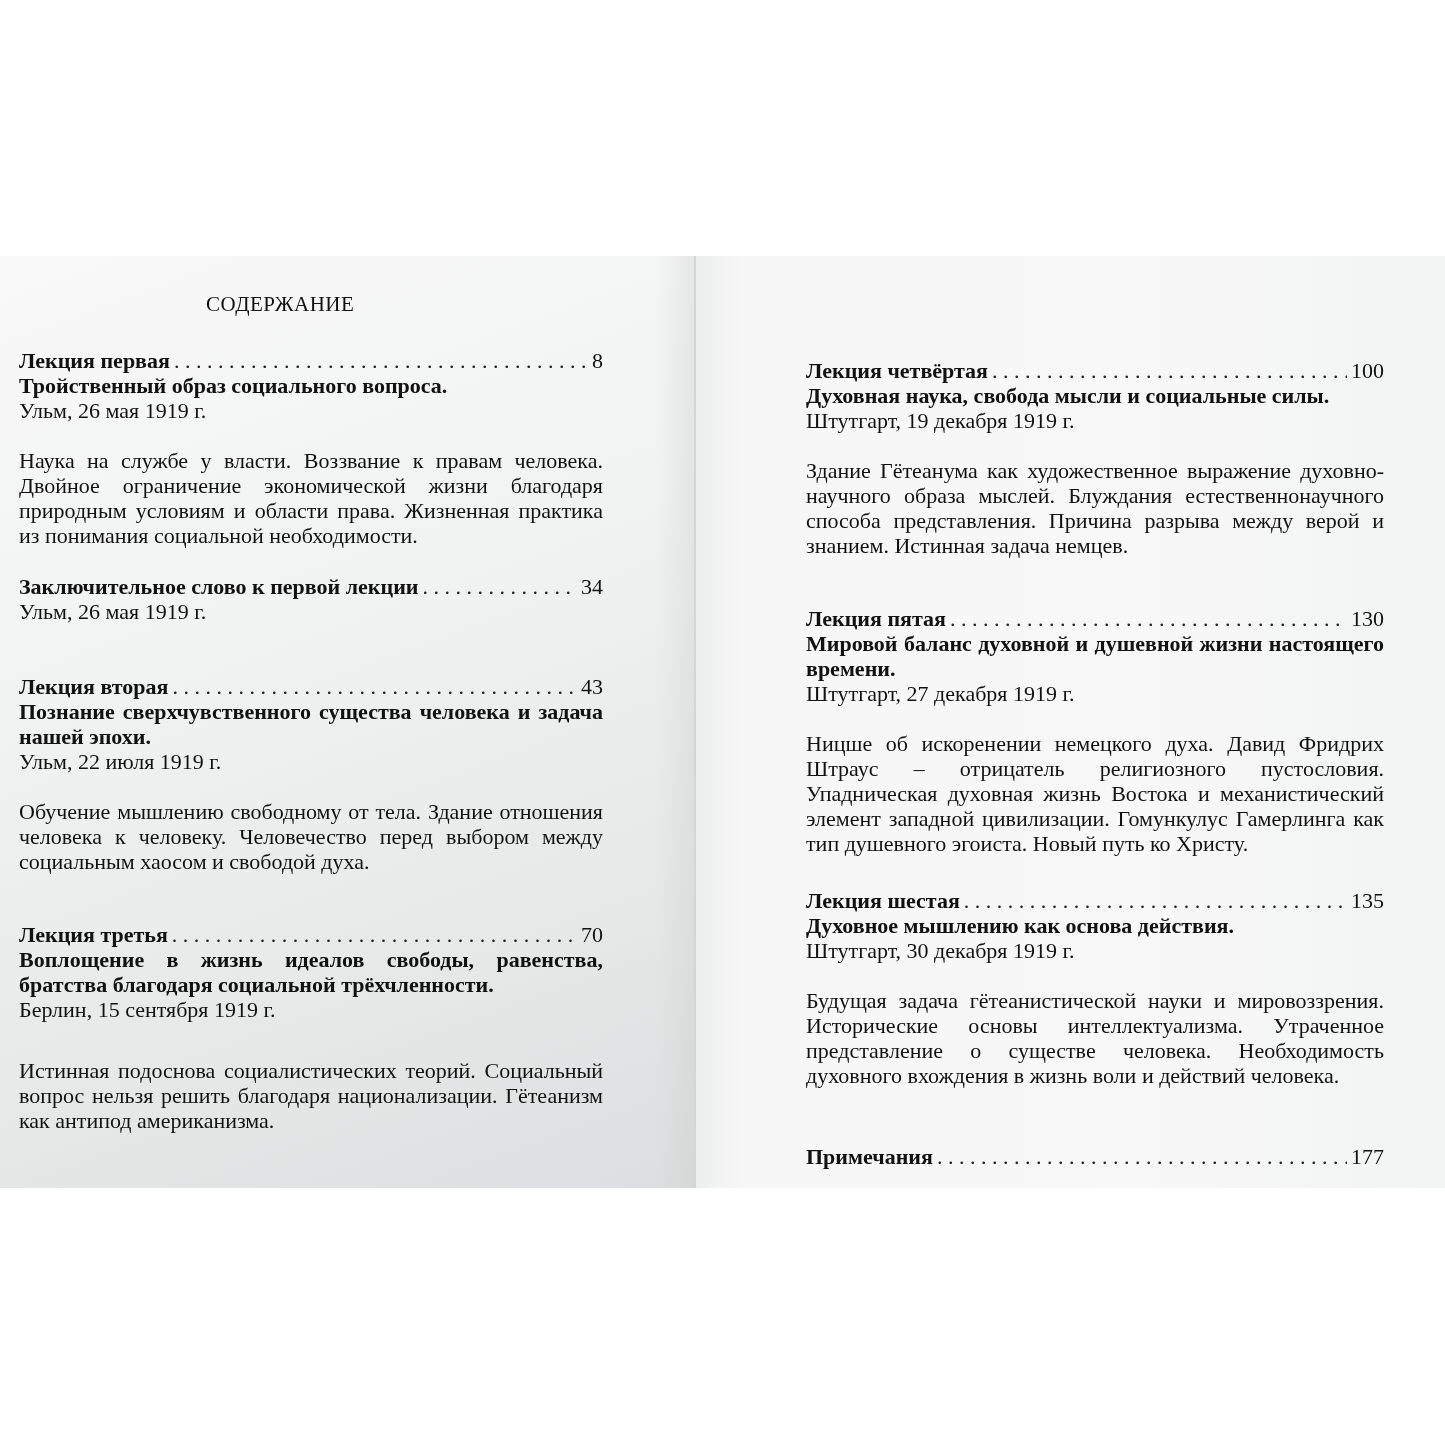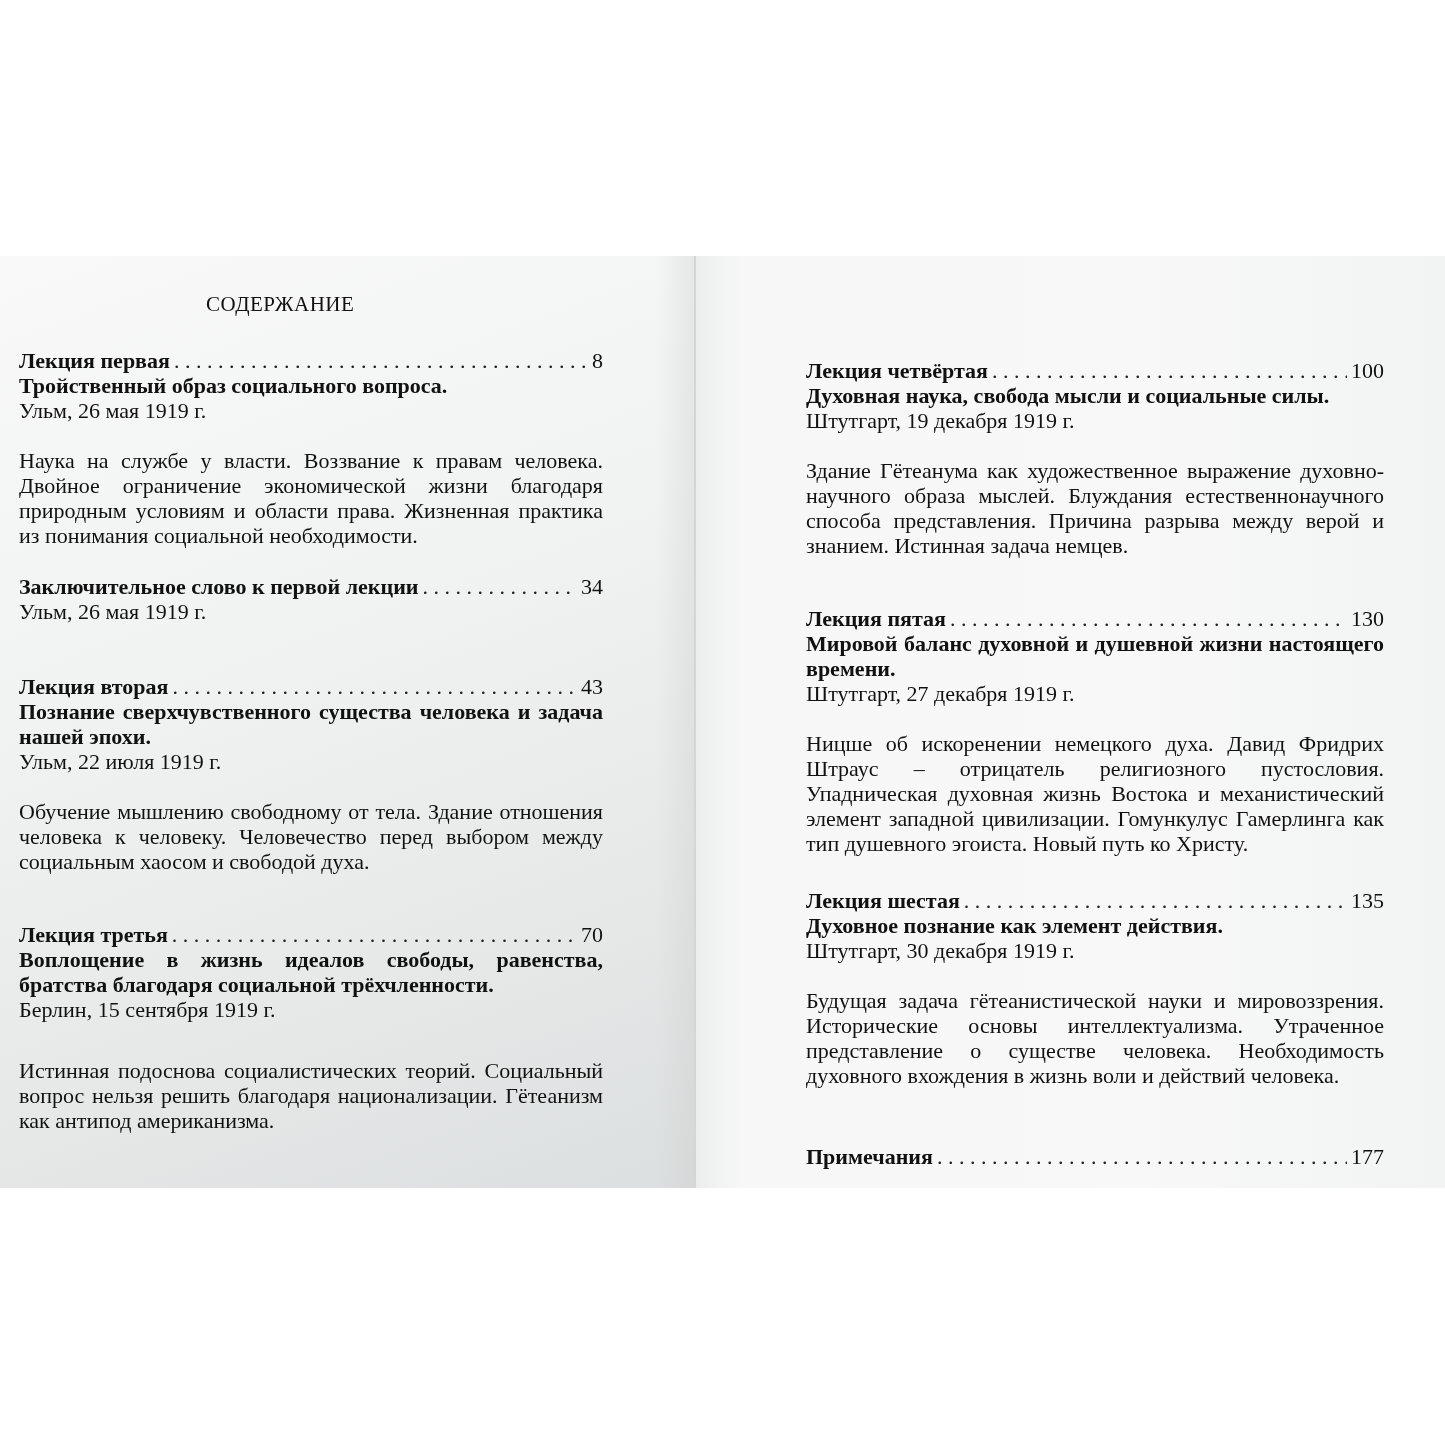--- a/index.html
+++ b/index.html
@@ -120,21 +120,21 @@
       <div class="place">Штутгарт, 27 декабря 1919 г.</div>
       <div class="desc">Ницше об искоренении немецкого духа. Давид Фридрих Штраус – отрицатель религиозного пустословия. Упадническая духовная жизнь Востока и механистический элемент западной цивилизации. Гомункулус Гамерлинга как тип душевного эгоиста. Новый путь ко Христу.</div>
     </div>
 
     <div class="entry right-col" style="top:632px;">
       <div class="head-line">
         <span class="label">Лекция шестая</span>
         <span class="dots"></span>
         <span class="page">135</span>
       </div>
-      <div class="subtitle">Духовное познание как элемент действия.</div>
+      <div class="subtitle">Духовное мышлению как основа действия.</div>
       <div class="place">Штутгарт, 30 декабря 1919 г.</div>
       <div class="desc">Будущая задача гётеанистической науки и мировоззрения. Исторические основы интеллектуализма. Утраченное представление о существе человека. Необходимость духовного вхождения в жизнь воли и действий человека.</div>
     </div>
 
     <div class="entry right-col" style="top:888px;">
       <div class="head-line">
         <span class="label">Примечания</span>
         <span class="dots"></span>
         <span class="page">177</span>
       </div>

